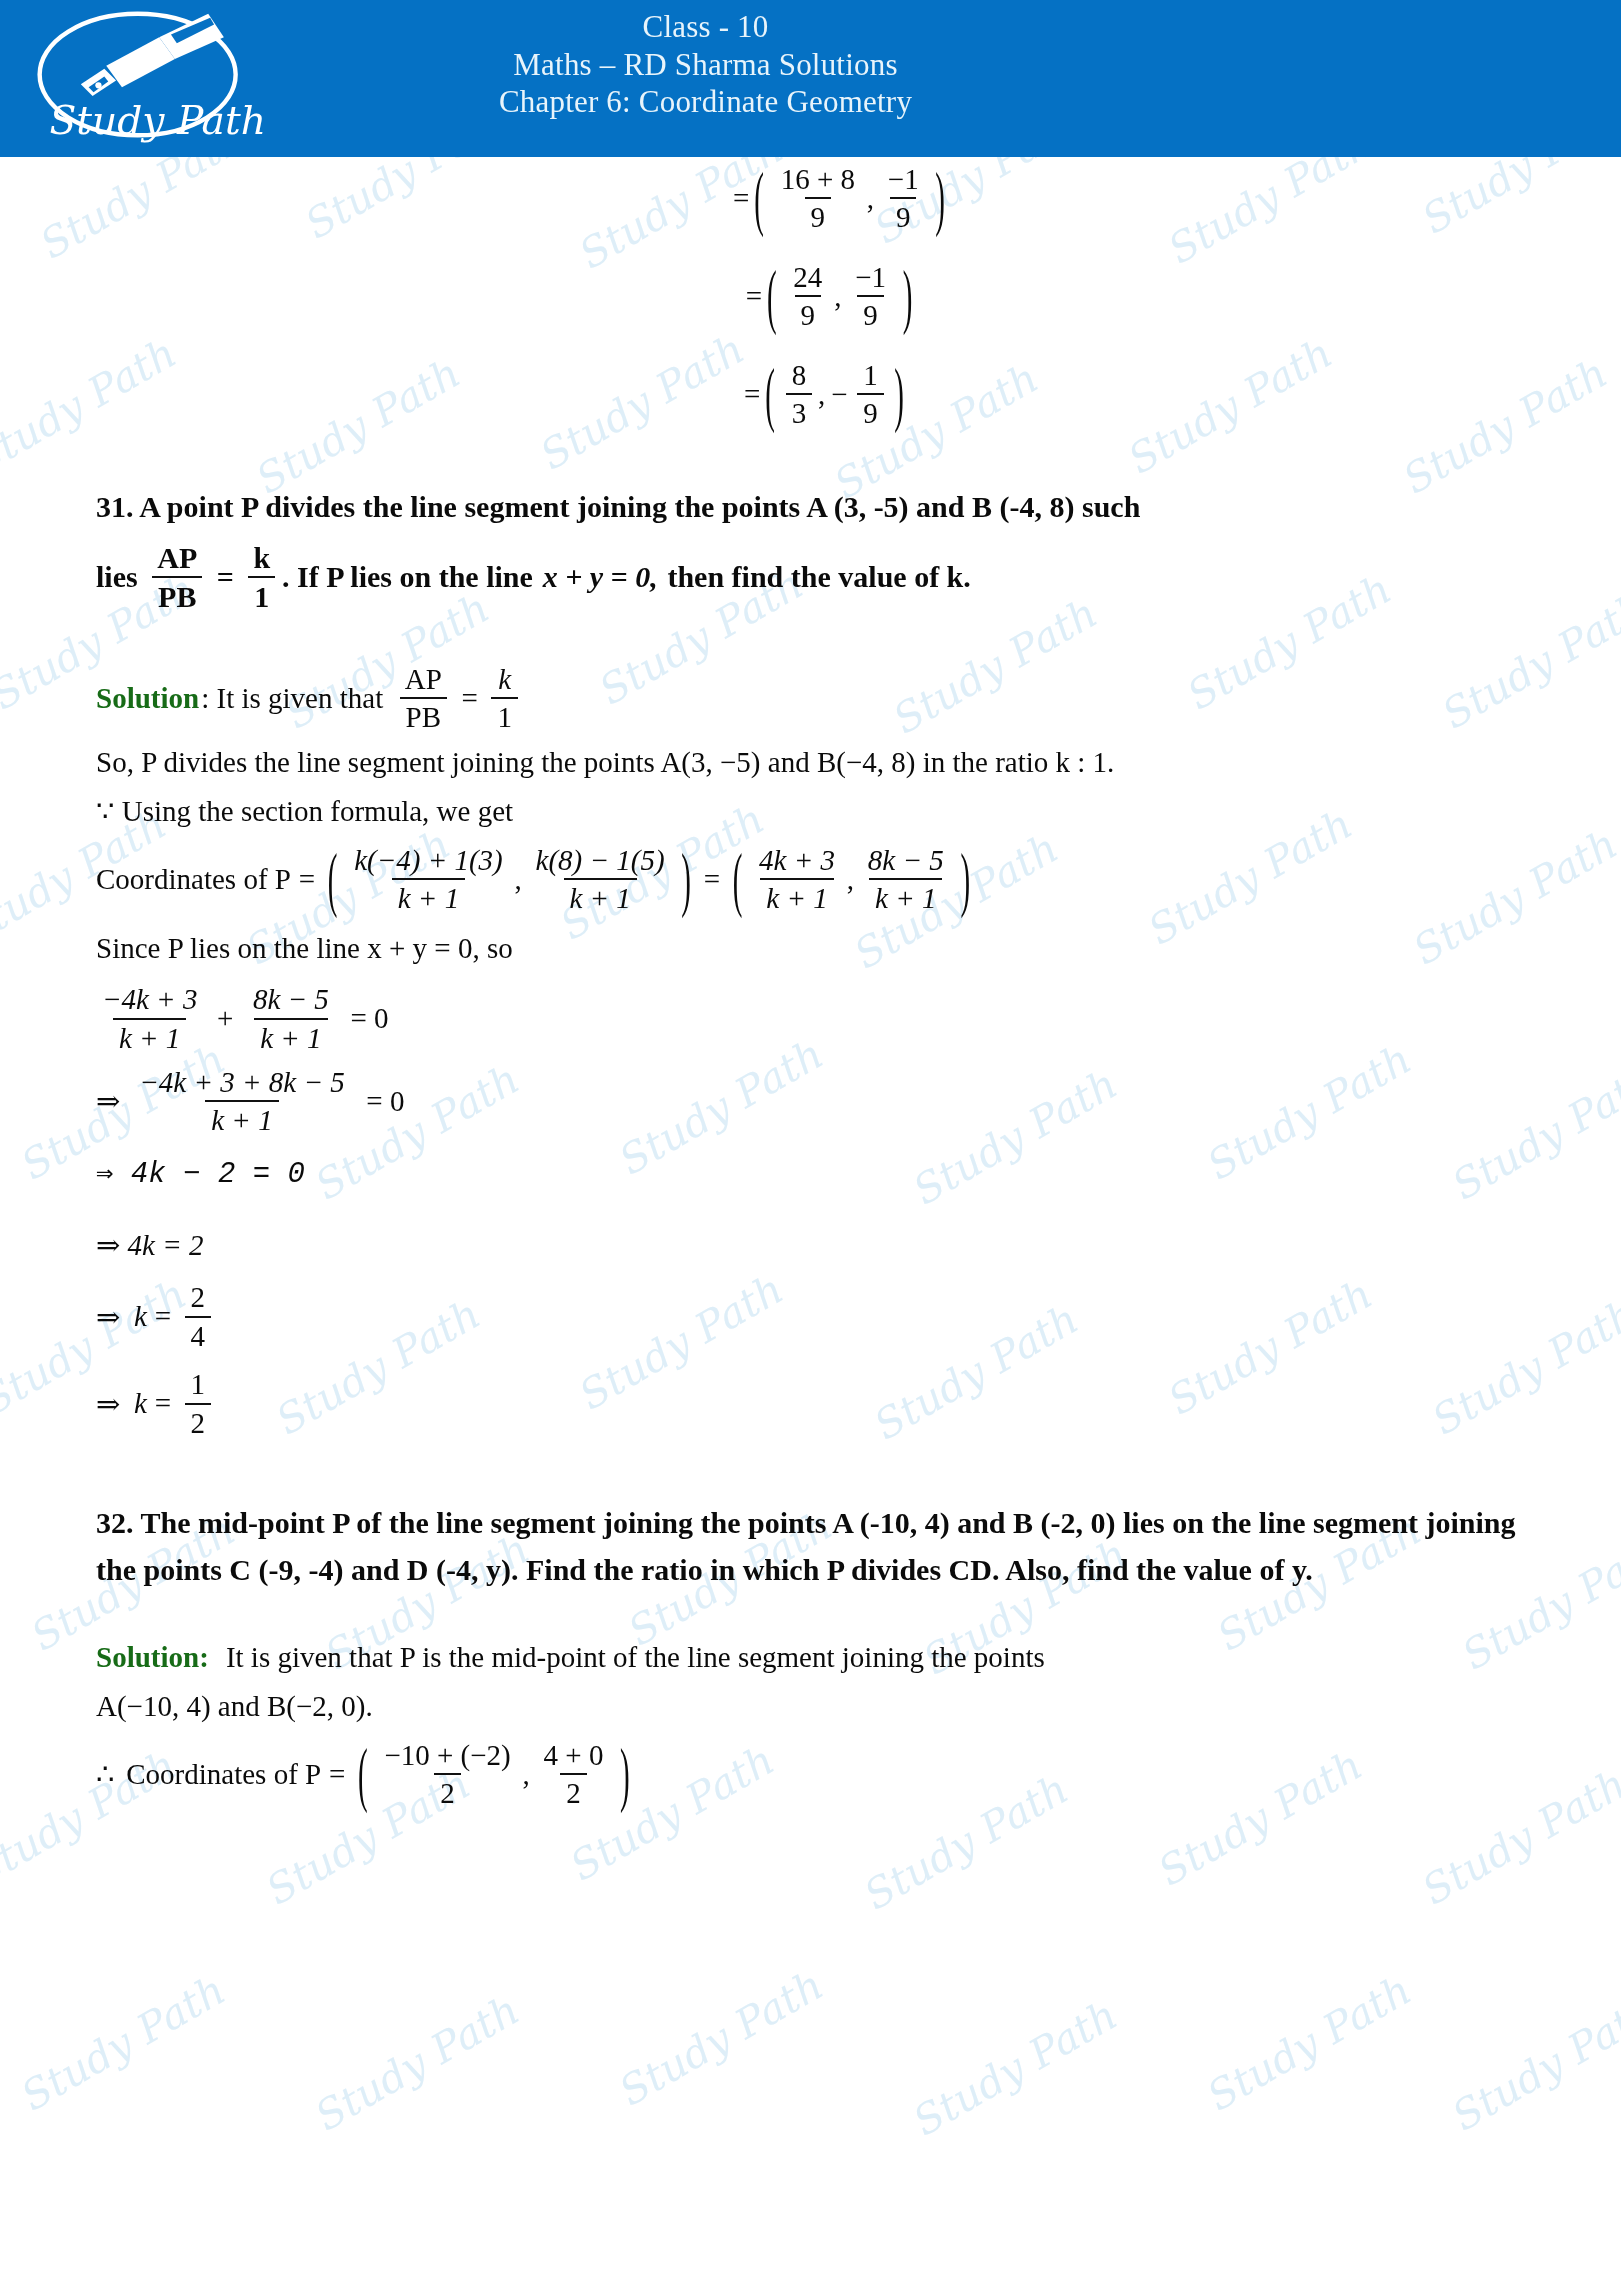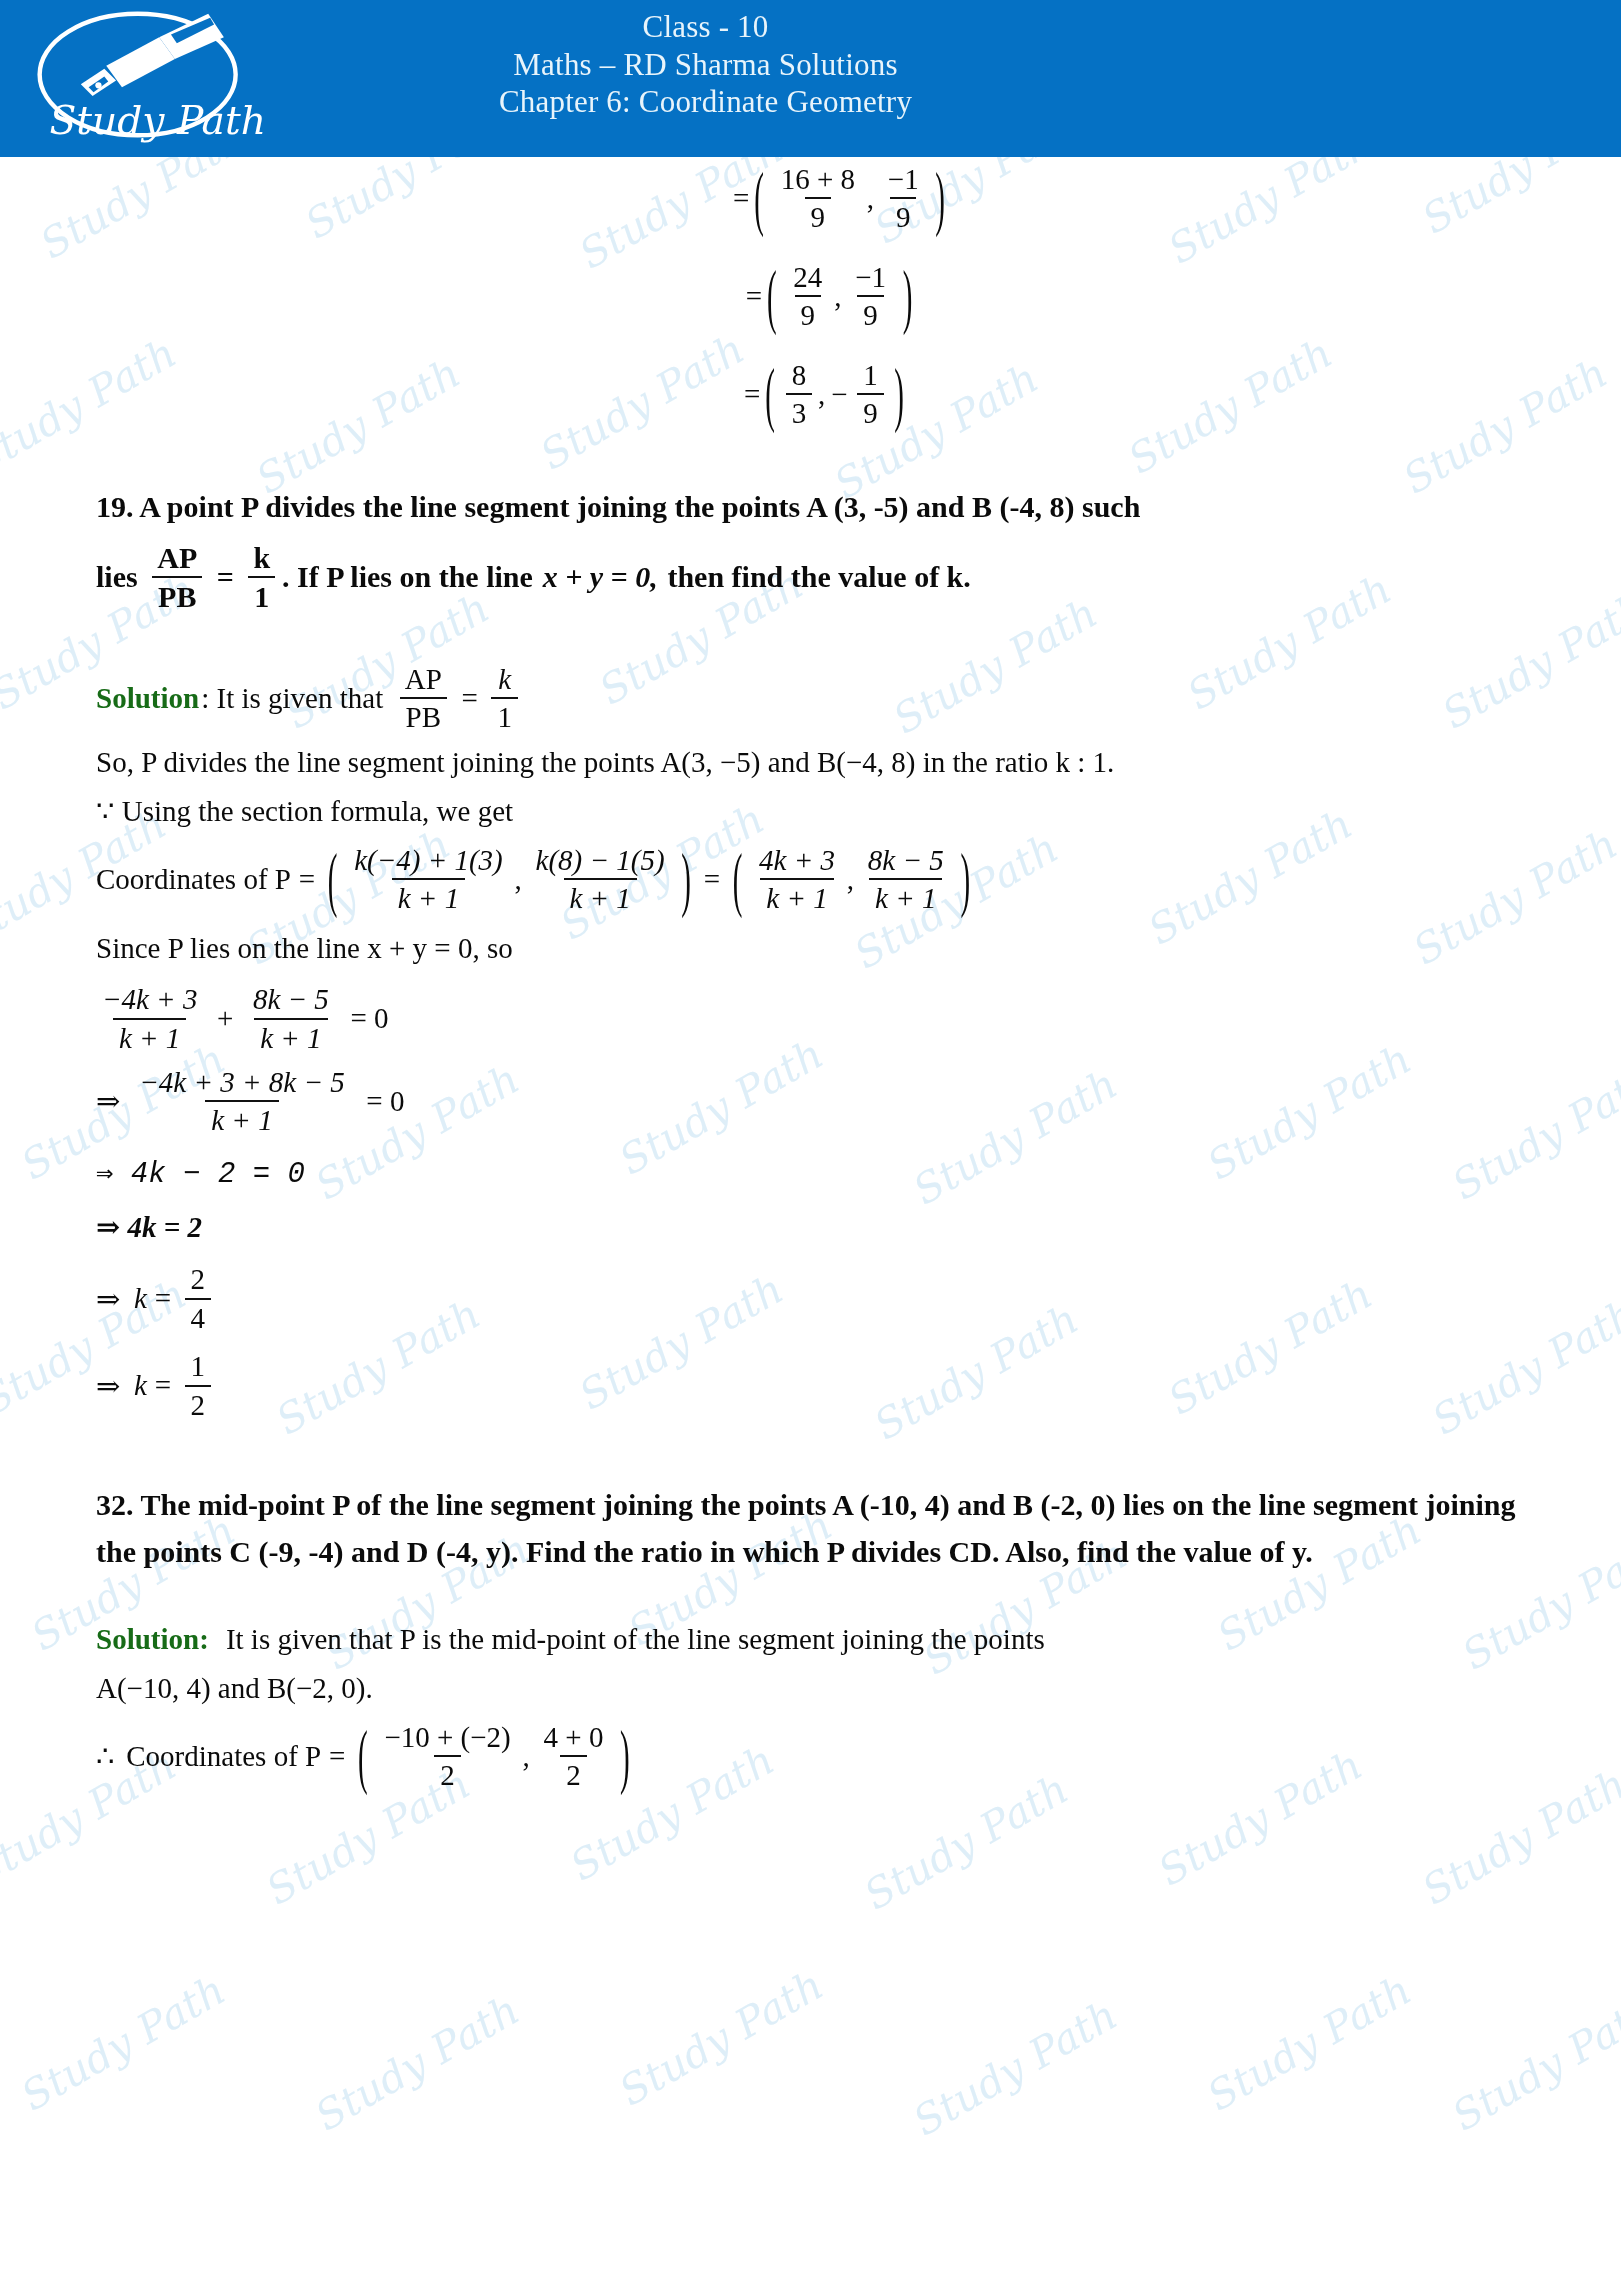--- a/index.html
+++ b/index.html
@@ -287,21 +287,21 @@
         <span class="mfrac">
           <span class="num">1</span>
           <span class="den">9</span>
         </span>
         <span class="paren">)</span>
       </div>
     </div>
 
     <div style="margin-top:41px;">
       <div class="q-text">
-        <span>19.</span>
+        <span>31.</span>
         <span>A point P divides the line segment joining the points A (3, -5) and B (-4, 8) such</span>
       </div>
       <div class="q-text row-left" style="margin-top:9.8px;">
         <span>lies</span>
         <span class="mfrac bold" style="margin-left:13.7px;">
           <span class="num">AP</span>
           <span class="den">PB</span>
         </span>
         <span class="op">=</span>
         <span class="mfrac bold">
@@ -378,21 +378,21 @@
       <div class="mathline" style="margin-top:11.8px;">
         <span>⇒</span>
         <span class="mfrac mi" style="margin-left:13px;">
           <span class="num">−4k + 3 + 8k − 5</span>
           <span class="den">k + 1</span>
         </span>
         <span style="margin-left:9.8px;">= 0</span>
       </div>
 
       <div class="para mi" style="margin-top:17.6px;font-family:Liberation Mono, monospace;">⇒ 4k − 2 = 0</div>
-      <div class="para mi" style="margin-top:11px;font-weight:bold;">⇒ 4k = 2</div>
+      <div class="para mi" style="margin-top:29px;">⇒ 4k = 2</div>
 
       <div class="mathline" style="margin-top:15.7px;">
         <span>⇒</span>
         <span class="mi" style="margin-left:13.7px;">k</span>
         <span class="op">=</span>
         <span class="mfrac">
           <span class="num">2</span>
           <span class="den">4</span>
         </span>
       </div>

